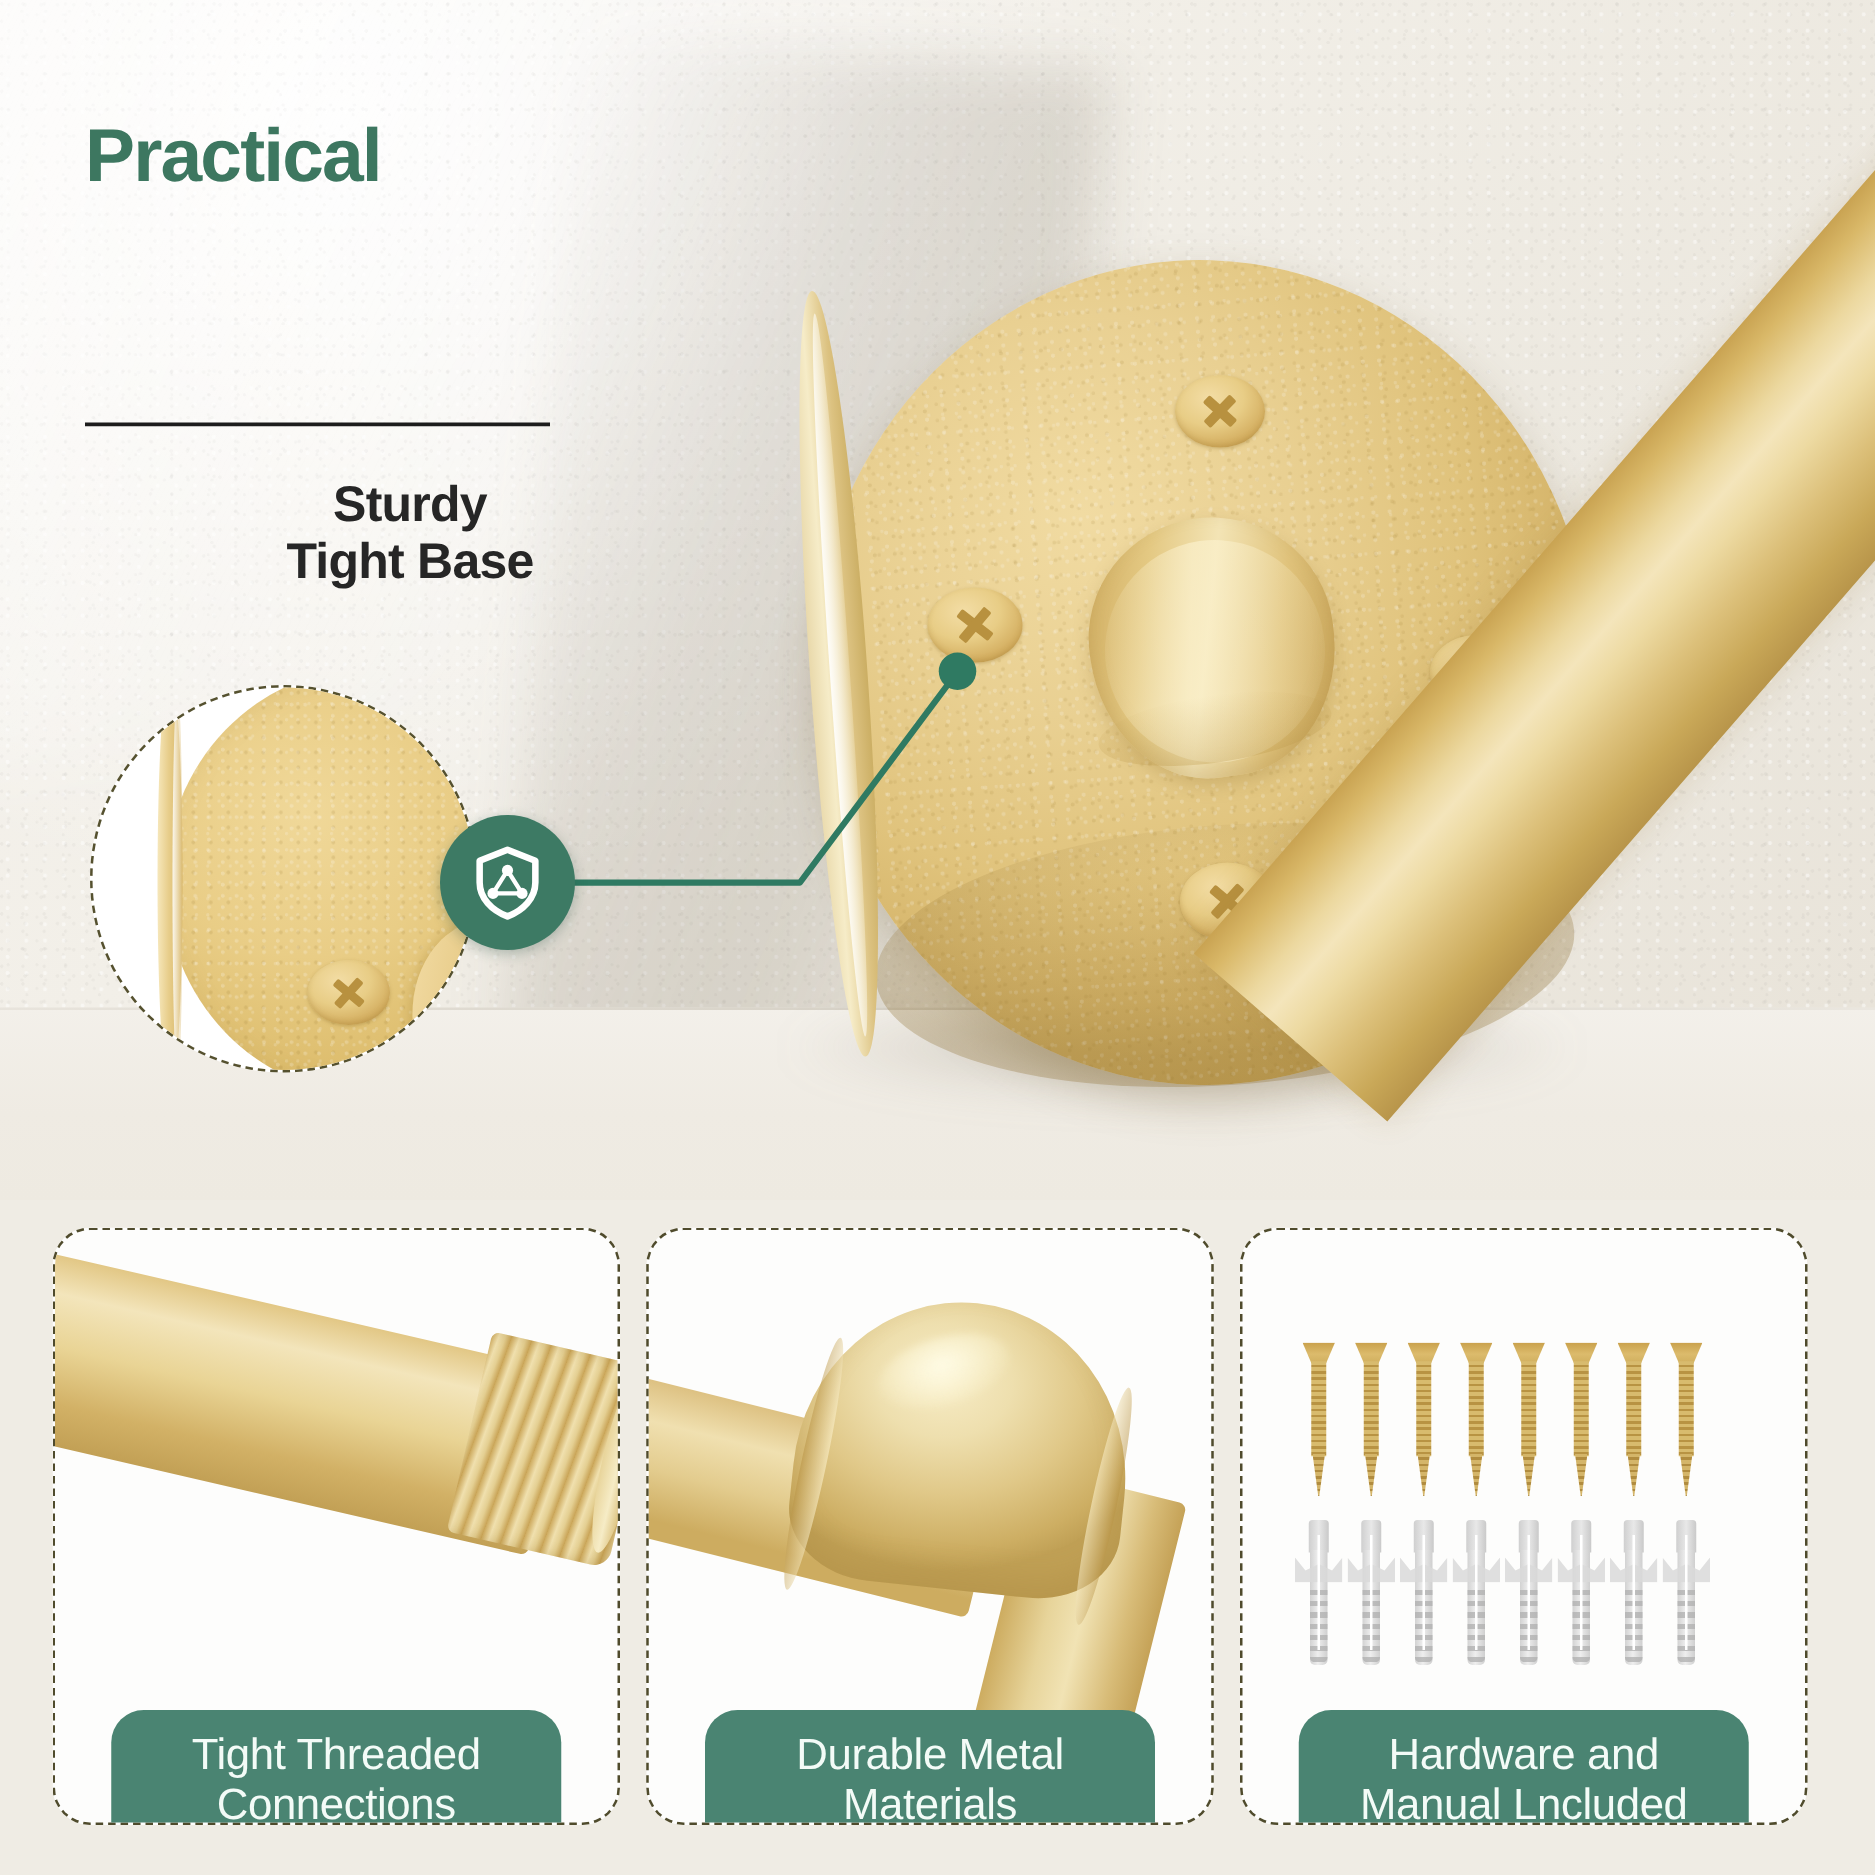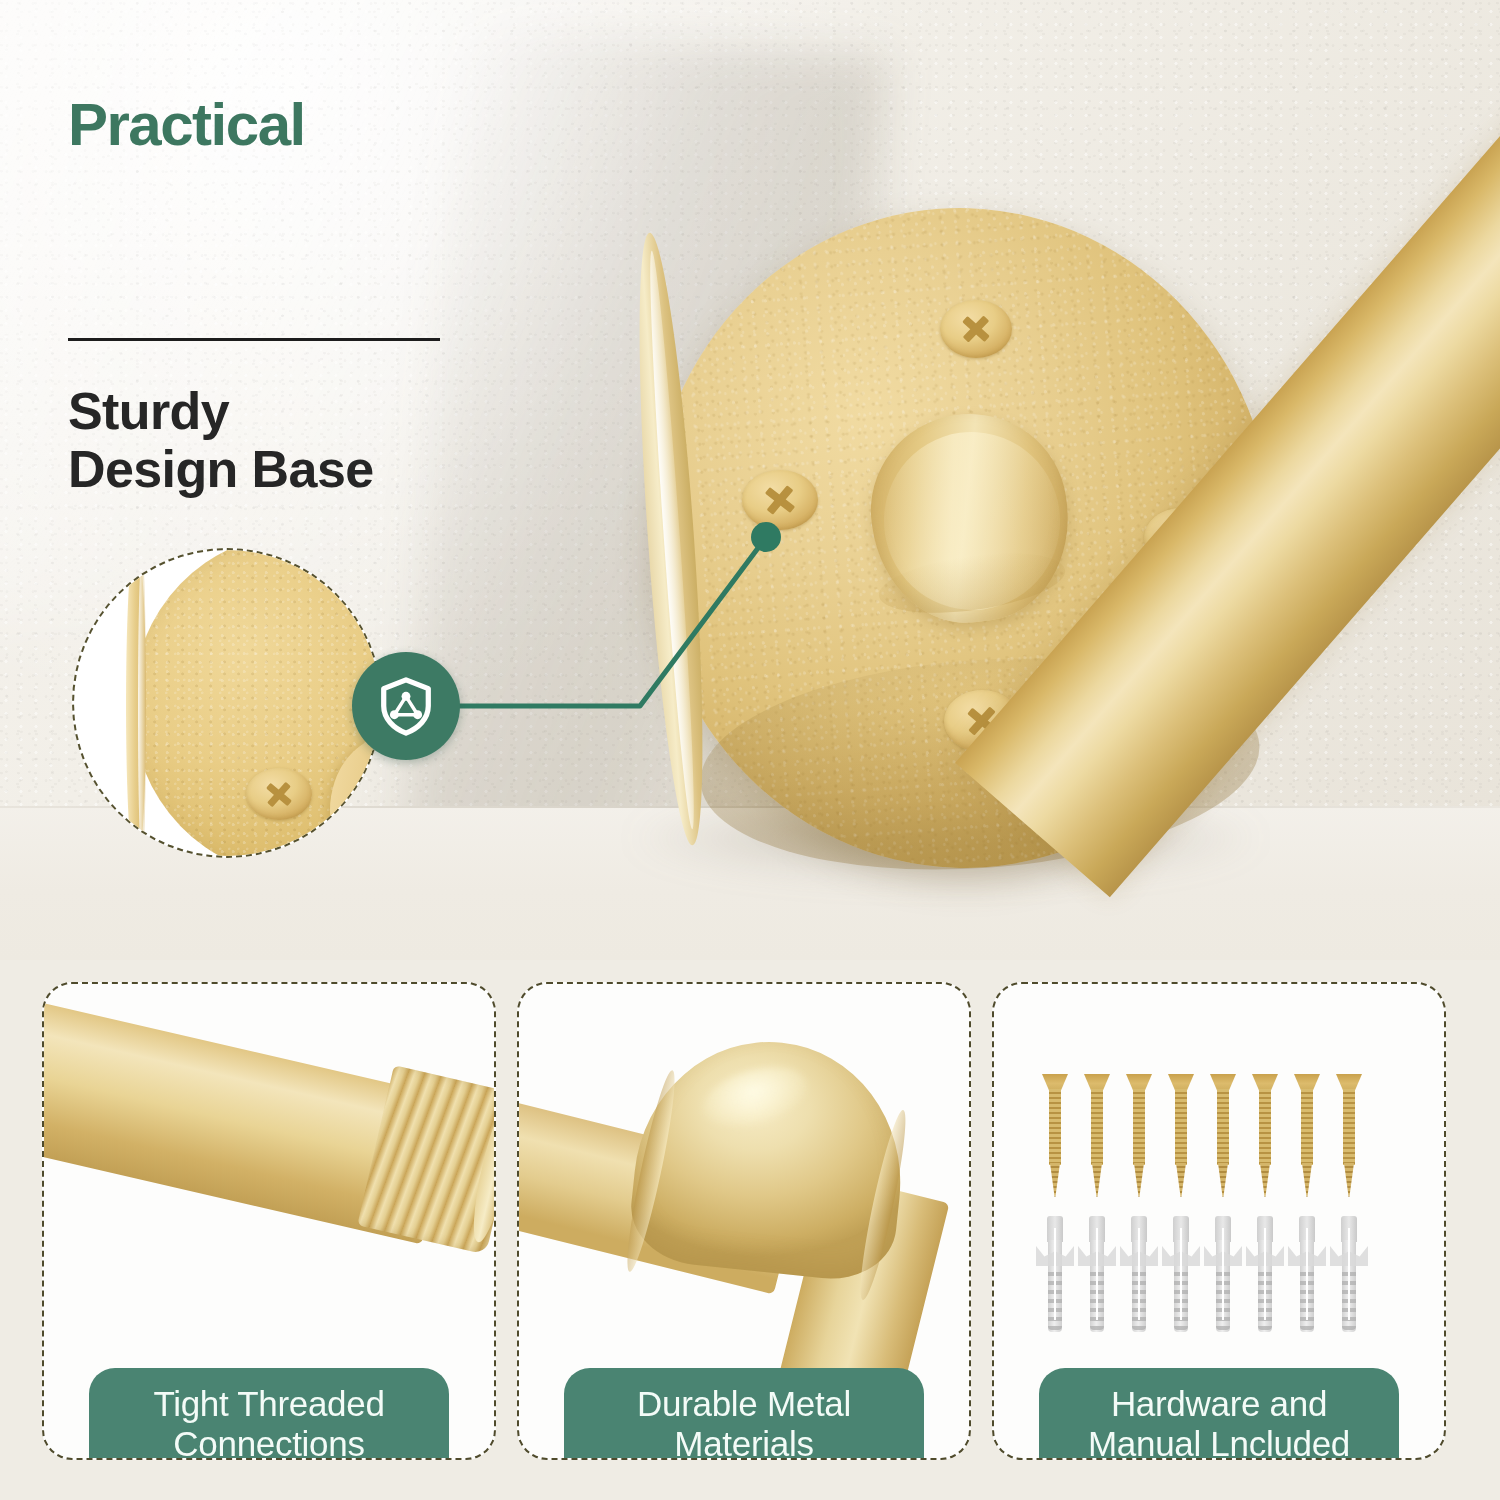--- a/index.html
+++ b/index.html
@@ -71,21 +71,21 @@
     color:#3d7760;
     font-size:60px; font-weight:700; line-height:.98; letter-spacing:-1.5px;
   }
   .rule {
     position:absolute; left:68px; top:338px; width:372px; height:3px;
     background:#1d1d1d;
   }
   .subhead {
     position:absolute; left:68px; top:382px; width:520px;
     color:#262626;
-    font-size:52px; font-weight:700; line-height:1.12; letter-spacing:-.6px;
+    font-size:40px; font-weight:700; line-height:1.12; letter-spacing:-.6px;text-align:center;
   }
 
   
   .inset {
     position:absolute; left:72px; top:548px; width:310px; height:310px;
     border-radius:50%;
     border:2.5px dashed #55512f;
     background:#ffffff;
     overflow:hidden;
   }
@@ -371,21 +371,21 @@
     <div class="floor"></div>
     <div class="floor-line"></div>
     <div class="floor-shadow"></div>
 
     <h1 class="headline">
       <span>Practical</span><br>
     </h1>
     <div class="rule"></div>
     <h2 class="subhead">
       <span>Sturdy</span><br>
-      <span>Design Base</span>
+      <span>Tight Base</span>
     </h2>
 
     <div class="flange-wrap">
       <div class="flange"></div>
       <div class="flange-bottomshade"></div>
       <div class="flange-edge"></div>
       <div class="flange-hl"></div>
 
       <div class="screw" style="left:940px; top:300px; width:72px; height:58px;">
         <div class="head"></div>

